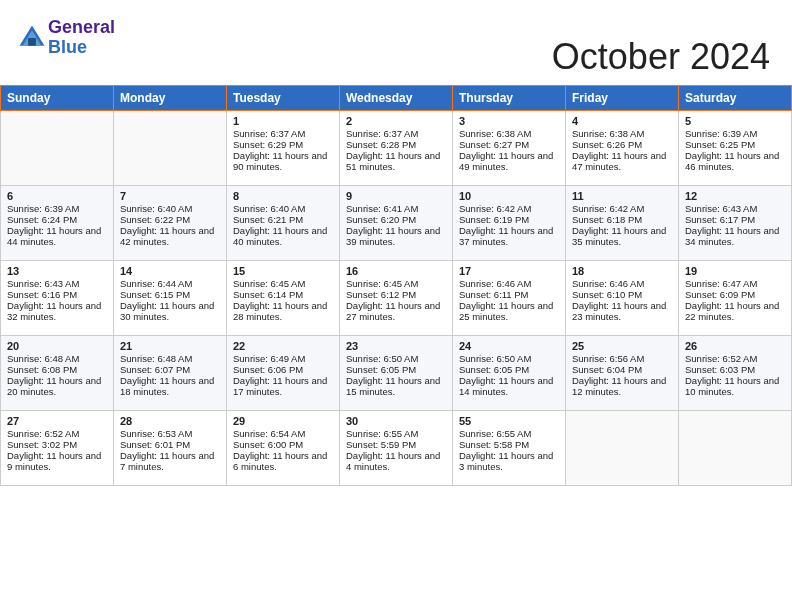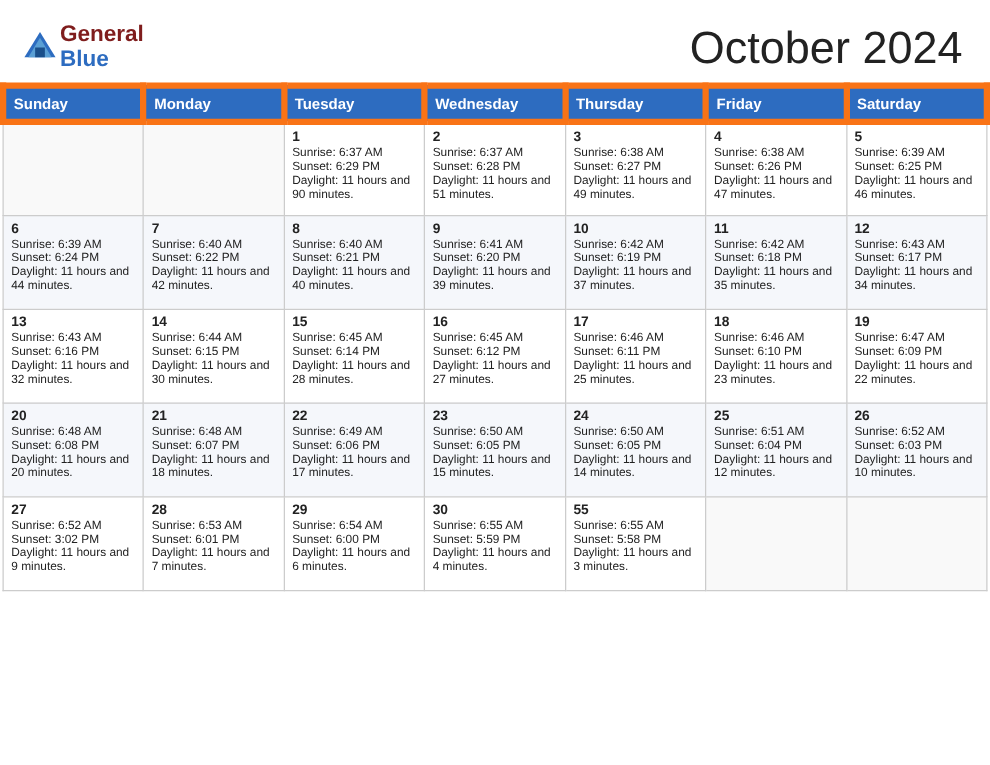--- a/index.html
+++ b/index.html
@@ -26,29 +26,30 @@
       display: flex;
       align-items: center;
     }
     .logo-text {
       font-size: 18px;
       font-weight: bold;
       color: #333;
       line-height: 1.1;
     }
     .logo-text span {
-      color: #7f1d1d;
+      color: #4c1d95;
     }
     .logo-icon {
       width: 28px;
       height: 28px;
       margin-right: 2px;
     }
     .title-block {
       text-align: center;
+      margin-top: 19px;
     }
     .month-title {
       font-size: 36px;
       font-weight: normal;
       color: #222;
       line-height: 1.1;
     }
     .location-title {
       font-size: 16px;
       color: #444;
@@ -58,21 +59,21 @@
       border-collapse: collapse;
       margin: 0;
     }
     .calendar th {
       background: #2d6cc0;
       color: #fff;
       font-size: 12px;
       font-weight: bold;
       padding: 5px 6px;
       text-align: left;
-      border: 5px solid #f97316;
+      border: 1px solid #f97316;
     }
     .calendar td {
       vertical-align: top;
       border: 1px solid #ccc;
       padding: 4px 6px;
       font-size: 9.5px;
       color: #222;
       width: 113px;
       min-height: 70px;
       background: #fff;
@@ -275,21 +276,21 @@
         <span>Daylight: 11 hours and 15 minutes.</span>
       </td>
           <td>
         <span class="day-number">24</span>
         <span>Sunrise: 6:50 AM</span><br>
         <span>Sunset: 6:05 PM</span><br>
         <span>Daylight: 11 hours and 14 minutes.</span>
       </td>
           <td>
         <span class="day-number">25</span>
-        <span>Sunrise: 6:51 AM</span><br>
+        <span>Sunrise: 6:56 AM</span><br>
         <span>Sunset: 6:04 PM</span><br>
         <span>Daylight: 11 hours and 12 minutes.</span>
       </td>
           <td>
         <span class="day-number">26</span>
         <span>Sunrise: 6:52 AM</span><br>
         <span>Sunset: 6:03 PM</span><br>
         <span>Daylight: 11 hours and 10 minutes.</span>
       </td>
         </tr>

